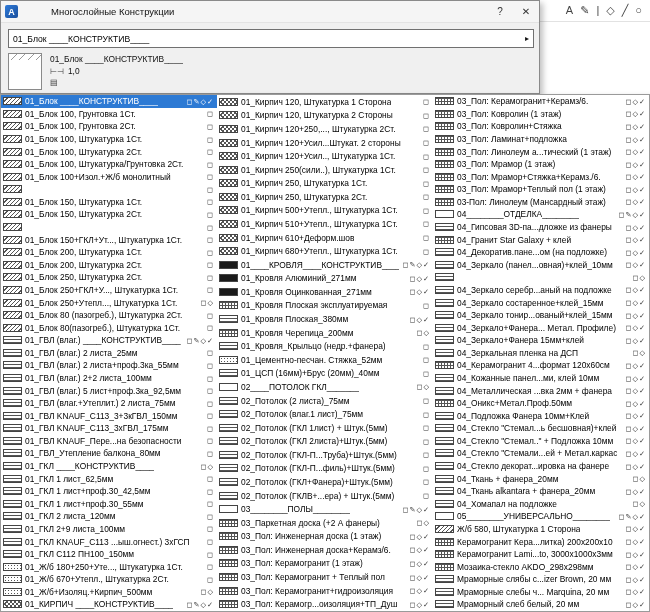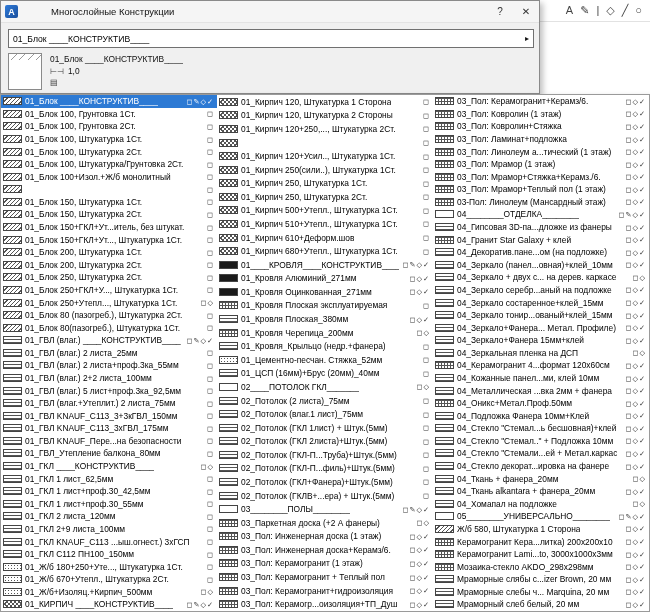--- a/index.html
+++ b/index.html
@@ -170,21 +170,20 @@
         </div>
         <div class="row">
           <span class="sw p-diag"></span>
           <span class="lbl">01_Блок 150, Штукатурка 2Ст.</span>
           <span class="bdg">
             <span>◻</span>
           </span>
         </div>
         <div class="row">
           <span class="sw p-diag"></span>
-          <span class="lbl">01_Блок 150+ГКЛ+Ут...итель, без штукат.</span>
           <span class="bdg">
             <span>◻</span>
           </span>
         </div>
         <div class="row">
           <span class="sw p-diag"></span>
           <span class="lbl">01_Блок 150+ГКЛ+Ут..., Штукатурка 1Ст.</span>
           <span class="bdg">
             <span>◻</span>
           </span>
@@ -419,20 +418,21 @@
         </div>
         <div class="row">
           <span class="sw p-cross"></span>
           <span class="lbl">01_Кирпич 120+250,..., Штукатурка 2Ст.</span>
           <span class="bdg">
             <span>◻</span>
           </span>
         </div>
         <div class="row">
           <span class="sw p-cross"></span>
+          <span class="lbl">01_Кирпич 120+Усил...Штукат. 2 стороны</span>
           <span class="bdg">
             <span>◻</span>
           </span>
         </div>
         <div class="row">
           <span class="sw p-cross"></span>
           <span class="lbl">01_Кирпич 120+Усил.., Штукатурка 1Ст.</span>
           <span class="bdg">
             <span>◻</span>
           </span>
@@ -819,21 +819,20 @@
           <span class="sw p-lines"></span>
           <span class="lbl">04_Зеркало (панел...овная)+клей_10мм</span>
           <span class="bdg">
             <span>◻</span>
             <span>◇</span>
             <span>✓</span>
           </span>
         </div>
         <div class="row">
           <span class="sw p-lines"></span>
-          <span class="lbl">04_Зеркало + двух с... на дерев. каркасе</span>
           <span class="bdg">
             <span>◻</span>
             <span>◇</span>
           </span>
         </div>
         <div class="row">
           <span class="sw p-lines"></span>
           <span class="lbl">04_Зеркало серебр...аный на подложке</span>
           <span class="bdg">
             <span>◻</span>

